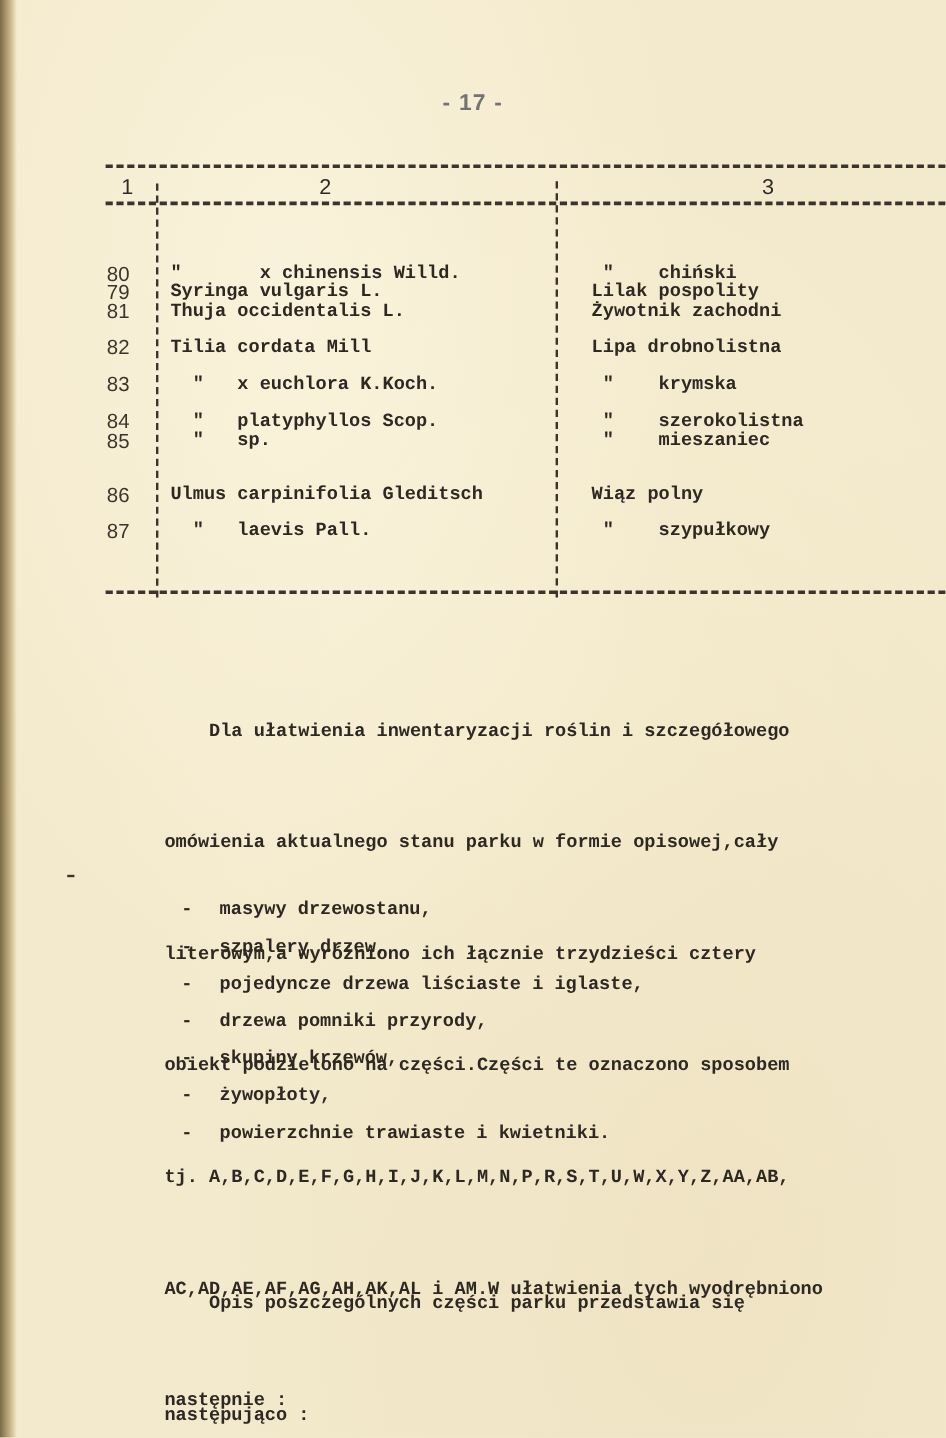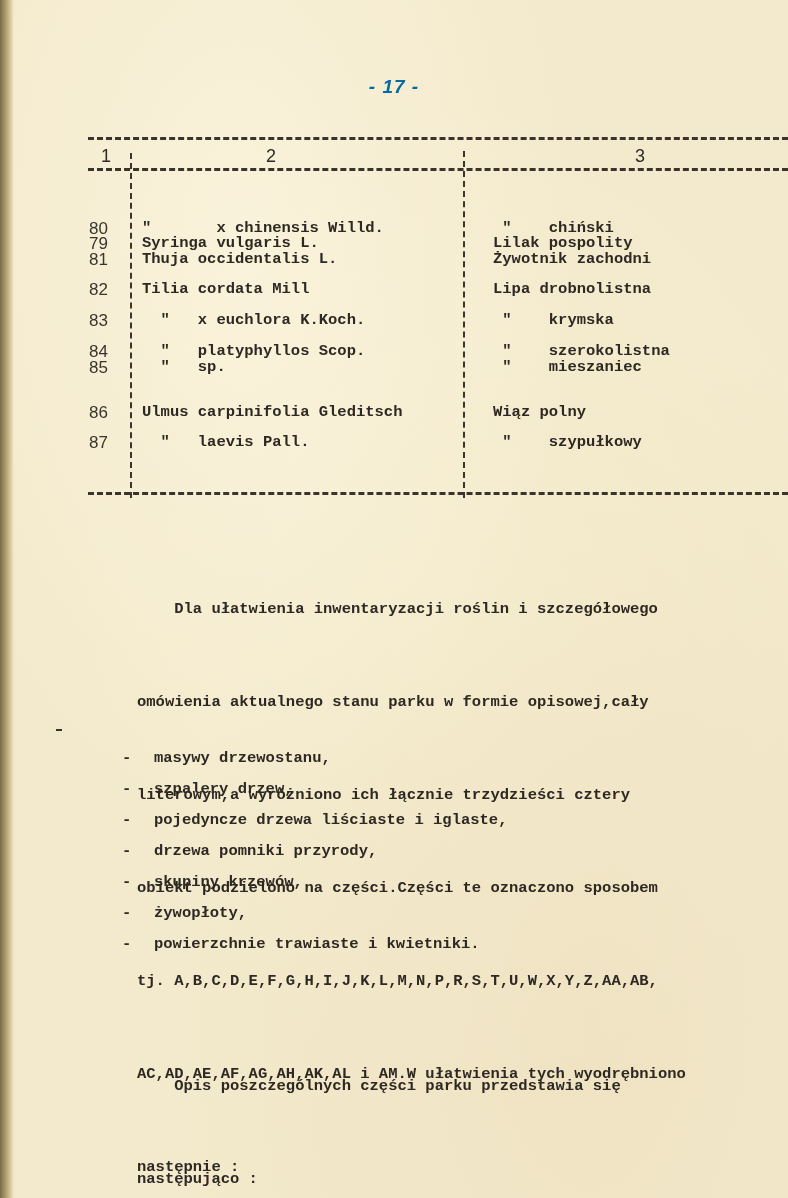--- a/index.html
+++ b/index.html
@@ -28,23 +28,22 @@
     }
     .page-number {
       position: absolute;
       top: 76px;
       left: 0;
       width: 788px;
       text-align: center;
       font-family: "Liberation Sans", "DejaVu Sans", sans-serif;
       font-size: 19px;
       font-weight: bold;
-      color: #0369a1;
+      color: #737373;
       letter-spacing: 1px;
-      font-style: italic;
     }
     .rule {
       position: absolute;
       left: 88px;
       width: 700px;
       height: 0;
       border-top: 3px dashed #3a342c;
     }
     .rule.top { top: 137px; }
     .rule.mid { top: 168px; }
@@ -104,21 +103,21 @@
       left: 137px;
       width: 640px;
       font-size: 15.5px;
       font-weight: bold;
       color: #2e2822;
       line-height: 31px;
       white-space: pre;
     }
     .list {
       position: absolute;
-      left: 122px;
+      left: 151px;
       top: 743px;
       margin: 0;
       padding: 0;
       list-style: none;
     }
     .list li {
       height: 31px;
       line-height: 31px;
       font-size: 15.5px;
       font-weight: bold;

